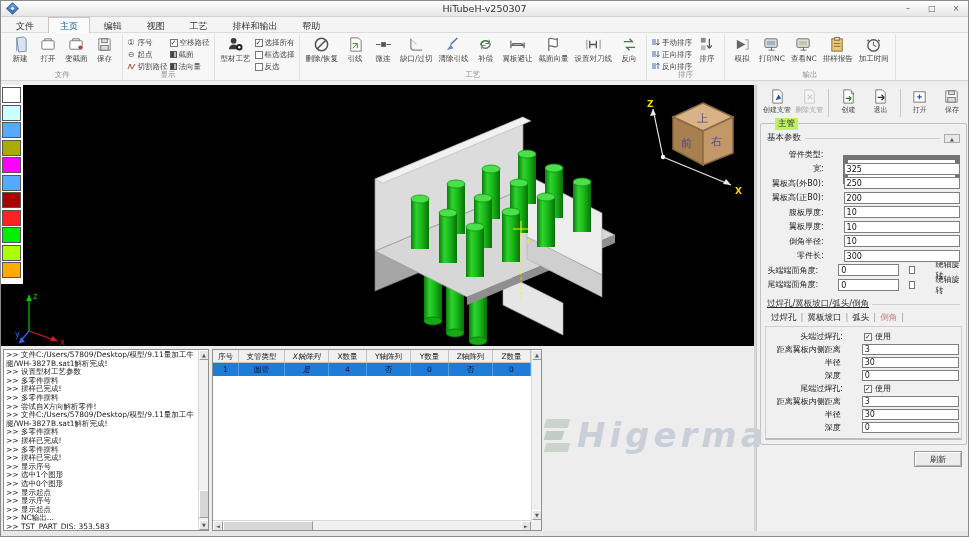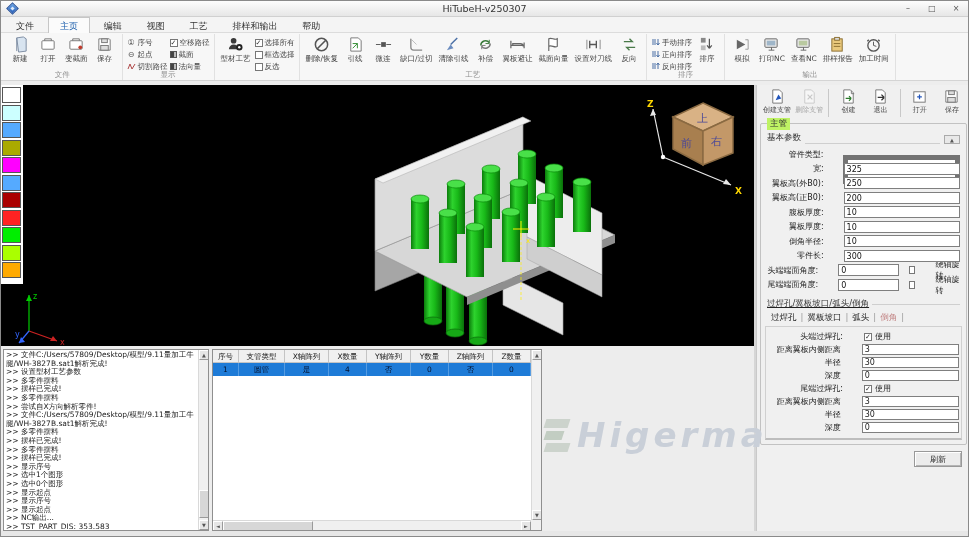--- a/index.html
+++ b/index.html
@@ -43,22 +43,22 @@
   .vdivider { position:absolute; left:753px; top:84px; width:2px; height:453px; background:#d6d6d6; }
 
   
   .rpanel { position:absolute; left:755px; top:84px; width:214px; height:453px; background:#f0f0f0; border-left:1px solid #c9c9c9; font-size:8.5px; }
   .ptoolbar { display:flex; align-items:flex-start; padding:3px 2px 2px 4px; height:36px; }
   .ptbtn { display:flex; flex-direction:column; align-items:center; width:33px; }
   .ptbtn .lbl { font-size:7px; color:#444; white-space:nowrap; }
   .ptbtn.disabled { opacity:.45; }
   .psep { width:1px; height:28px; background:#c8c8c8; margin:1px 3px; }
   .groupbox { position:relative; margin:2px 3px 0; border:1px solid #c2c2c2; border-radius:2px; padding:8px 4px 4px; background:#f0f0f0; }
-  .groupbox > .gtitle { position:absolute; top:-6px; left:6px; background:#bef264; padding:0 3px; color:#333; }
-  .phdr { display:flex; align-items:flex-end; gap:4px; margin:0 2px 3px; }
+  .groupbox > .gtitle { position:absolute; top:-6px; left:14px; background:#bef264; padding:0 3px; color:#333; }
+  .phdr { display:flex; align-items:center; gap:4px; margin:0 2px 3px; }
   .phdr .ptext { color:#333; white-space:nowrap; }
   .phdr .rule { flex:1; border-top:1px solid #cfcfcf; }
   .collapse-btn { width:16px; height:9px; border:1px solid #aaa; background:#e8e8e8; font-size:5px; line-height:8px; text-align:center; color:#555; }
   .prow { display:flex; align-items:center; height:14.5px; margin:0 2px; }
   .plabel { width:80px; text-align:right; padding-right:20px; white-space:nowrap; font-size:8px; color:#222; }
   .pinput { height:12px; border:1px solid #7f7f7f; background:#fff; padding:0 2px; font-size:8px; line-height:11px; color:#111; position:relative; }
   .pinput.wide { width:123px; }
   .pinput.short { width:70px; }
   .pselect { width:123px; height:29px; border:5px solid #737373; background:#fff; display:flex; justify-content:space-between; align-items:center; padding:0 0 0 2px; font-size:8px;margin-top:31px; }
   .ddbox { width:11px; height:11px; background:#e8e8e8; border:1px solid #b0b0b0; font-size:5px; text-align:center; line-height:10px; color:#444; }
@@ -86,21 +86,21 @@
   .sbarrow { position:absolute; left:0; width:10px; height:10px; background:#e6e6e6; border:1px solid #fff; border-right-color:#9a9a9a; border-bottom-color:#9a9a9a; font-size:5px; color:#555; text-align:center; line-height:9px; }
   .sbthumb { position:absolute; left:0; width:10px; background:#d7d7d7; border:1px solid #fff; border-right-color:#9a9a9a; border-bottom-color:#9a9a9a; }
 
   .tablepanel { position:absolute; left:211px; top:348px; width:330px; height:182px; background:#fff; border:1px solid #8f8f8f; overflow:hidden; }
   .thead, .trow { display:flex; }
   .th { height:13px; background:#f0f0f0; border-right:1px solid #c4c4c4; border-bottom:1px solid #c4c4c4; font-size:7.5px; text-align:center; line-height:13px; color:#222; }
   .td { height:13px; font-size:7.5px; text-align:center; line-height:13px; color:#04122e; border-right:1px solid rgba(255,255,255,.25); }
   .trow.selected { background:#1e7bd7; }
   .th:nth-child(1),.td:nth-child(1){width:26px;}
   .th:nth-child(2),.td:nth-child(2){width:46px;}
-  .th:nth-child(3),.td:nth-child(3){width:44px;}
+  .th:nth-child(3),.td:nth-child(3){width:44px;font-style:italic;}
   .th:nth-child(4),.td:nth-child(4){width:38px;}
   .th:nth-child(5),.td:nth-child(5){width:44px;}
   .th:nth-child(6),.td:nth-child(6){width:38px;}
   .th:nth-child(7),.td:nth-child(7){width:44px;}
   .th:nth-child(8),.td:nth-child(8){width:38px;}
   .tv-scroll { position:absolute; right:0; top:0; width:10px; bottom:10px; background:#f0f0f0; border-left:1px solid #d9d9d9; }
   .th-scroll { position:absolute; left:0; bottom:0; height:10px; right:10px; background:#f0f0f0; border-top:1px solid #d9d9d9; }
   .hbarrow { position:absolute; top:0; width:10px; height:10px; background:#e6e6e6; border:1px solid #fff; border-right-color:#9a9a9a; border-bottom-color:#9a9a9a; font-size:5px; color:#555; text-align:center; line-height:9px; }
   .hbthumb { position:absolute; top:0; height:10px; background:#d7d7d7; border:1px solid #fff; border-right-color:#9a9a9a; border-bottom-color:#9a9a9a; }
   .corner { position:absolute; right:0; bottom:0; width:10px; height:10px; background:#f0f0f0; }

